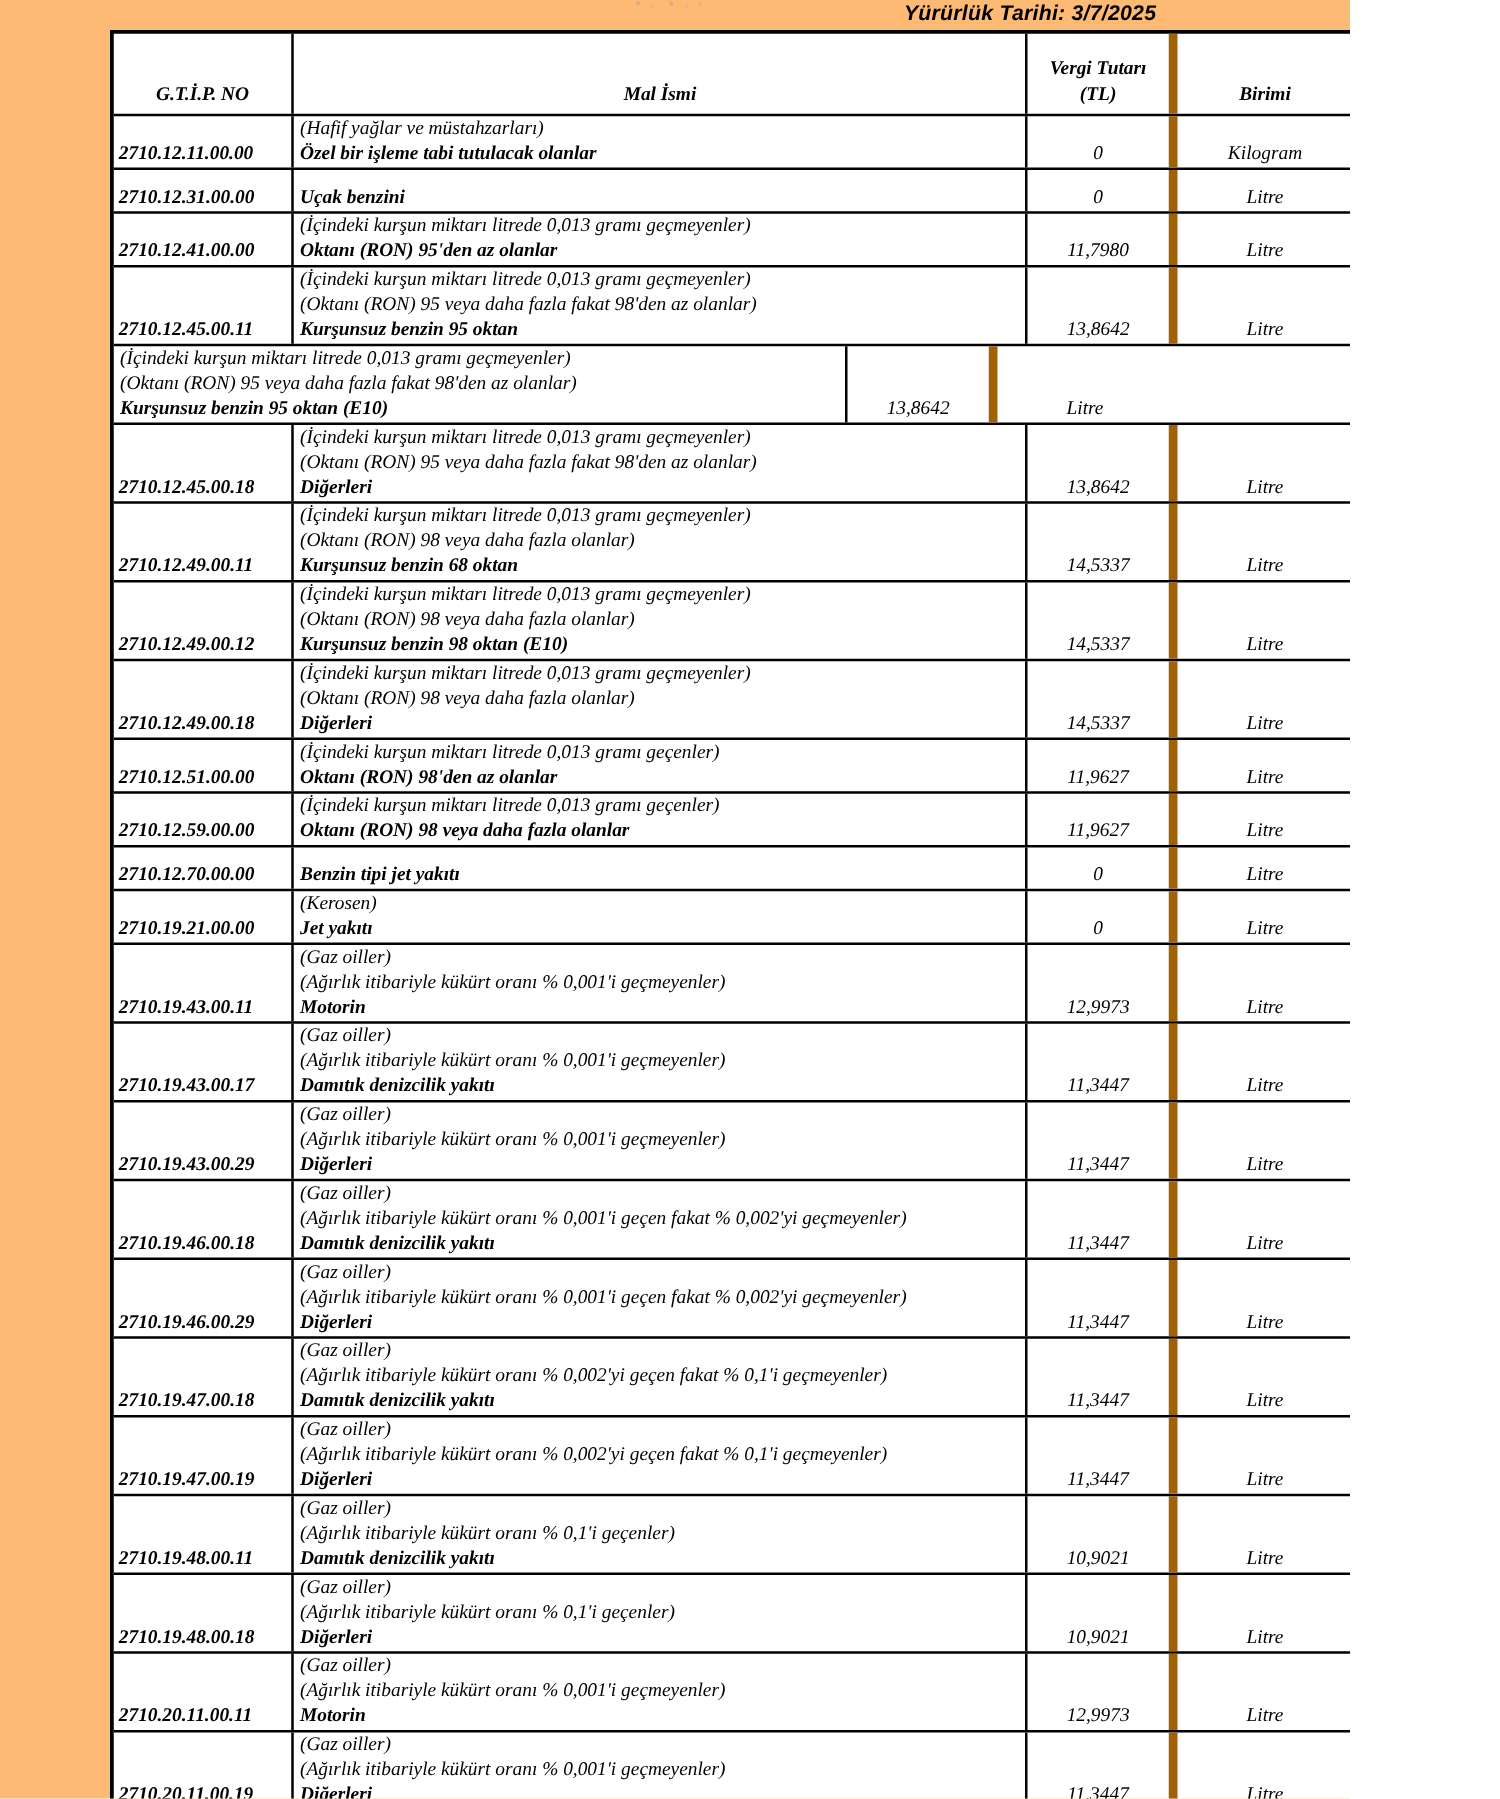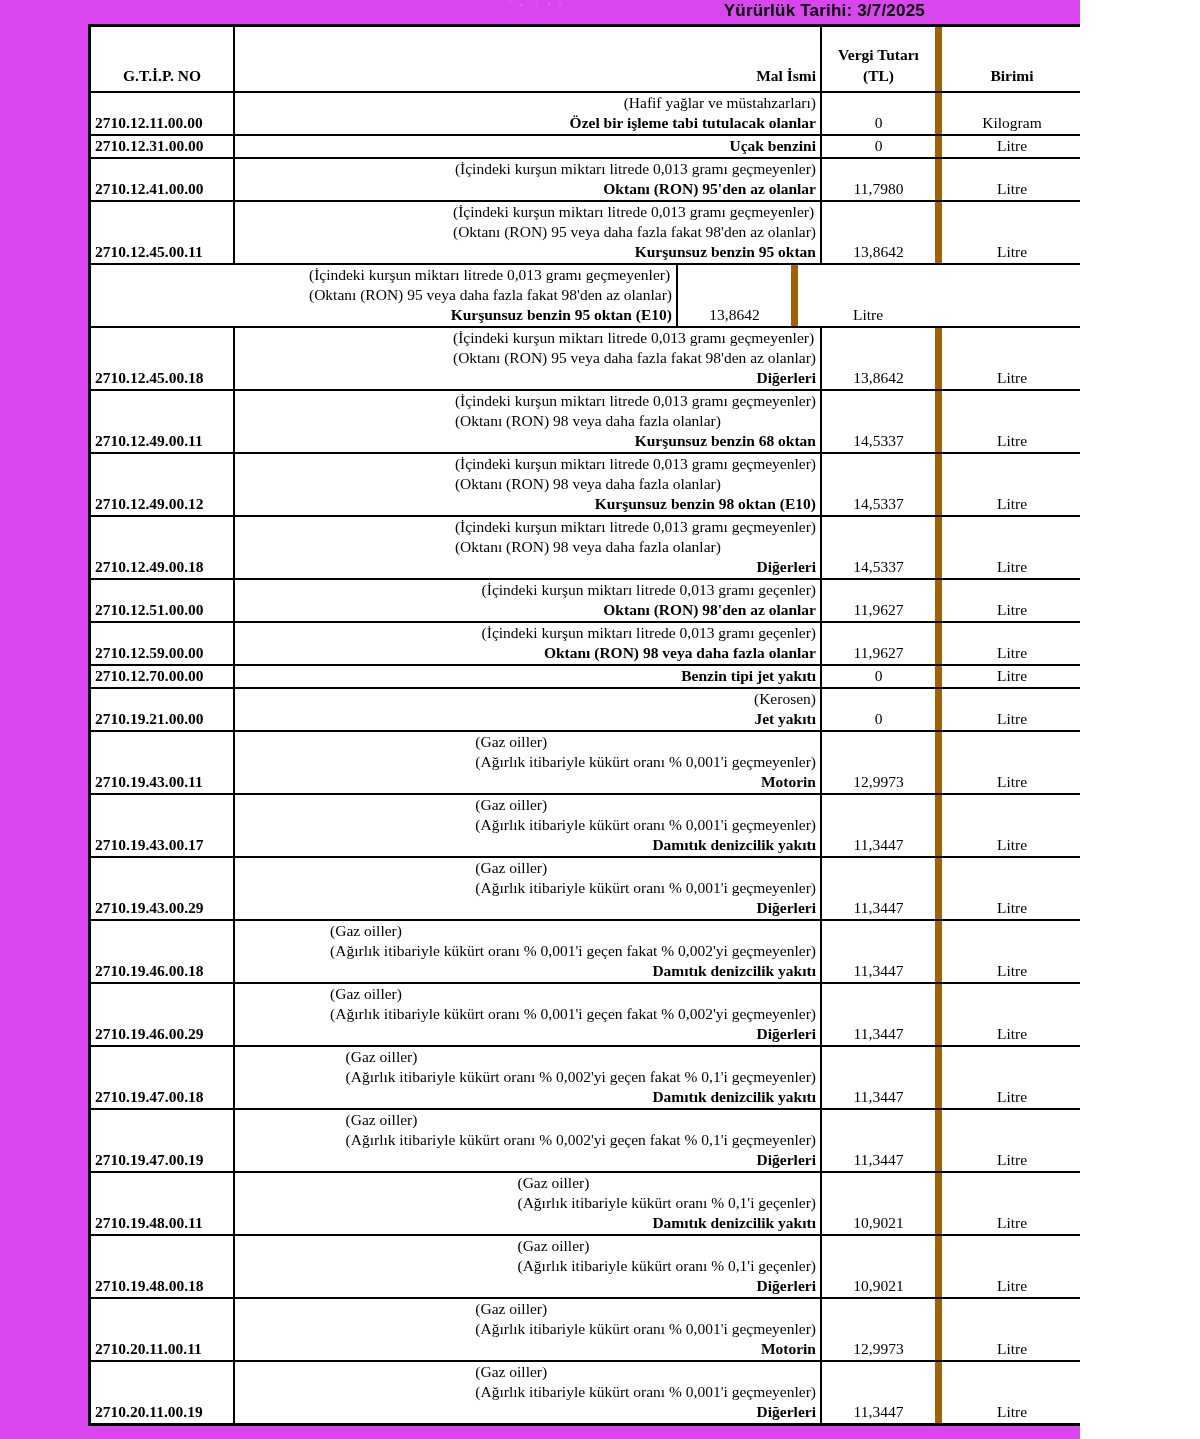--- a/index.html
+++ b/index.html
@@ -1,24 +1,25 @@
 <!DOCTYPE html>
 <html><head>
 <meta charset="utf-8">
 <style>
   * { margin: 0; padding: 0; box-sizing: border-box; }
   html, body { background: #ffffff; }
   .page {
     position: relative;
     width: 1080px;
     height: 1439px;
-    background: #d946ef;
+    background: #fdba74;
     font-family: "Liberation Serif", serif;
     color: #000000;
     overflow: hidden;
+    font-style: italic;
   }
   
   .top-fragment {
     position: absolute;
     left: 503px;
     top: 0;
     width: 62px;
     height: 8px;
     opacity: 0.35;
     background:
@@ -53,23 +54,23 @@
   }
   .t-row.header { border-top: none; height: 64px; }
   .cell {
     display: flex;
     flex-direction: column;
     justify-content: flex-end;
     font-size: 15.5px;
     line-height: 20px;
   }
   .cell.c-code  { width: 144px; border-right: 2px solid #000000; padding: 0 2px 1px 4px; font-weight: bold; }
-  .cell.c-name  { width: 587px; border-right: 2px solid #000000; padding: 0 4px 1px 5px; align-items: flex-end; }
+  .cell.c-name  { width: 587px; border-right: 2px solid #000000; padding: 0 4px 1px 5px; }
   .cell.c-tax   { width: 120px; border-right: 7px solid #a16207; padding: 0 2px 1px 2px; text-align: center; }
-  .cell.c-unit  { width: 140px; padding: 0 2px 1px 2px; text-align: center; }
+  .cell.c-unit  { width: 140px; padding: 12px 2px 1px 2px; text-align: center; }
   .t-row.header .cell { font-weight: bold; text-align: center; padding-bottom: 5px; }
   .t-row.header .c-code { padding-left: 2px; justify-content: flex-end; }
   .desc-line { font-weight: normal; white-space: nowrap; }
   .product-name { font-weight: bold; white-space: nowrap; }
   .tax-head-line { line-height: 21px; }
 </style>
 </head>
 <body>
 
 <div class="page">

